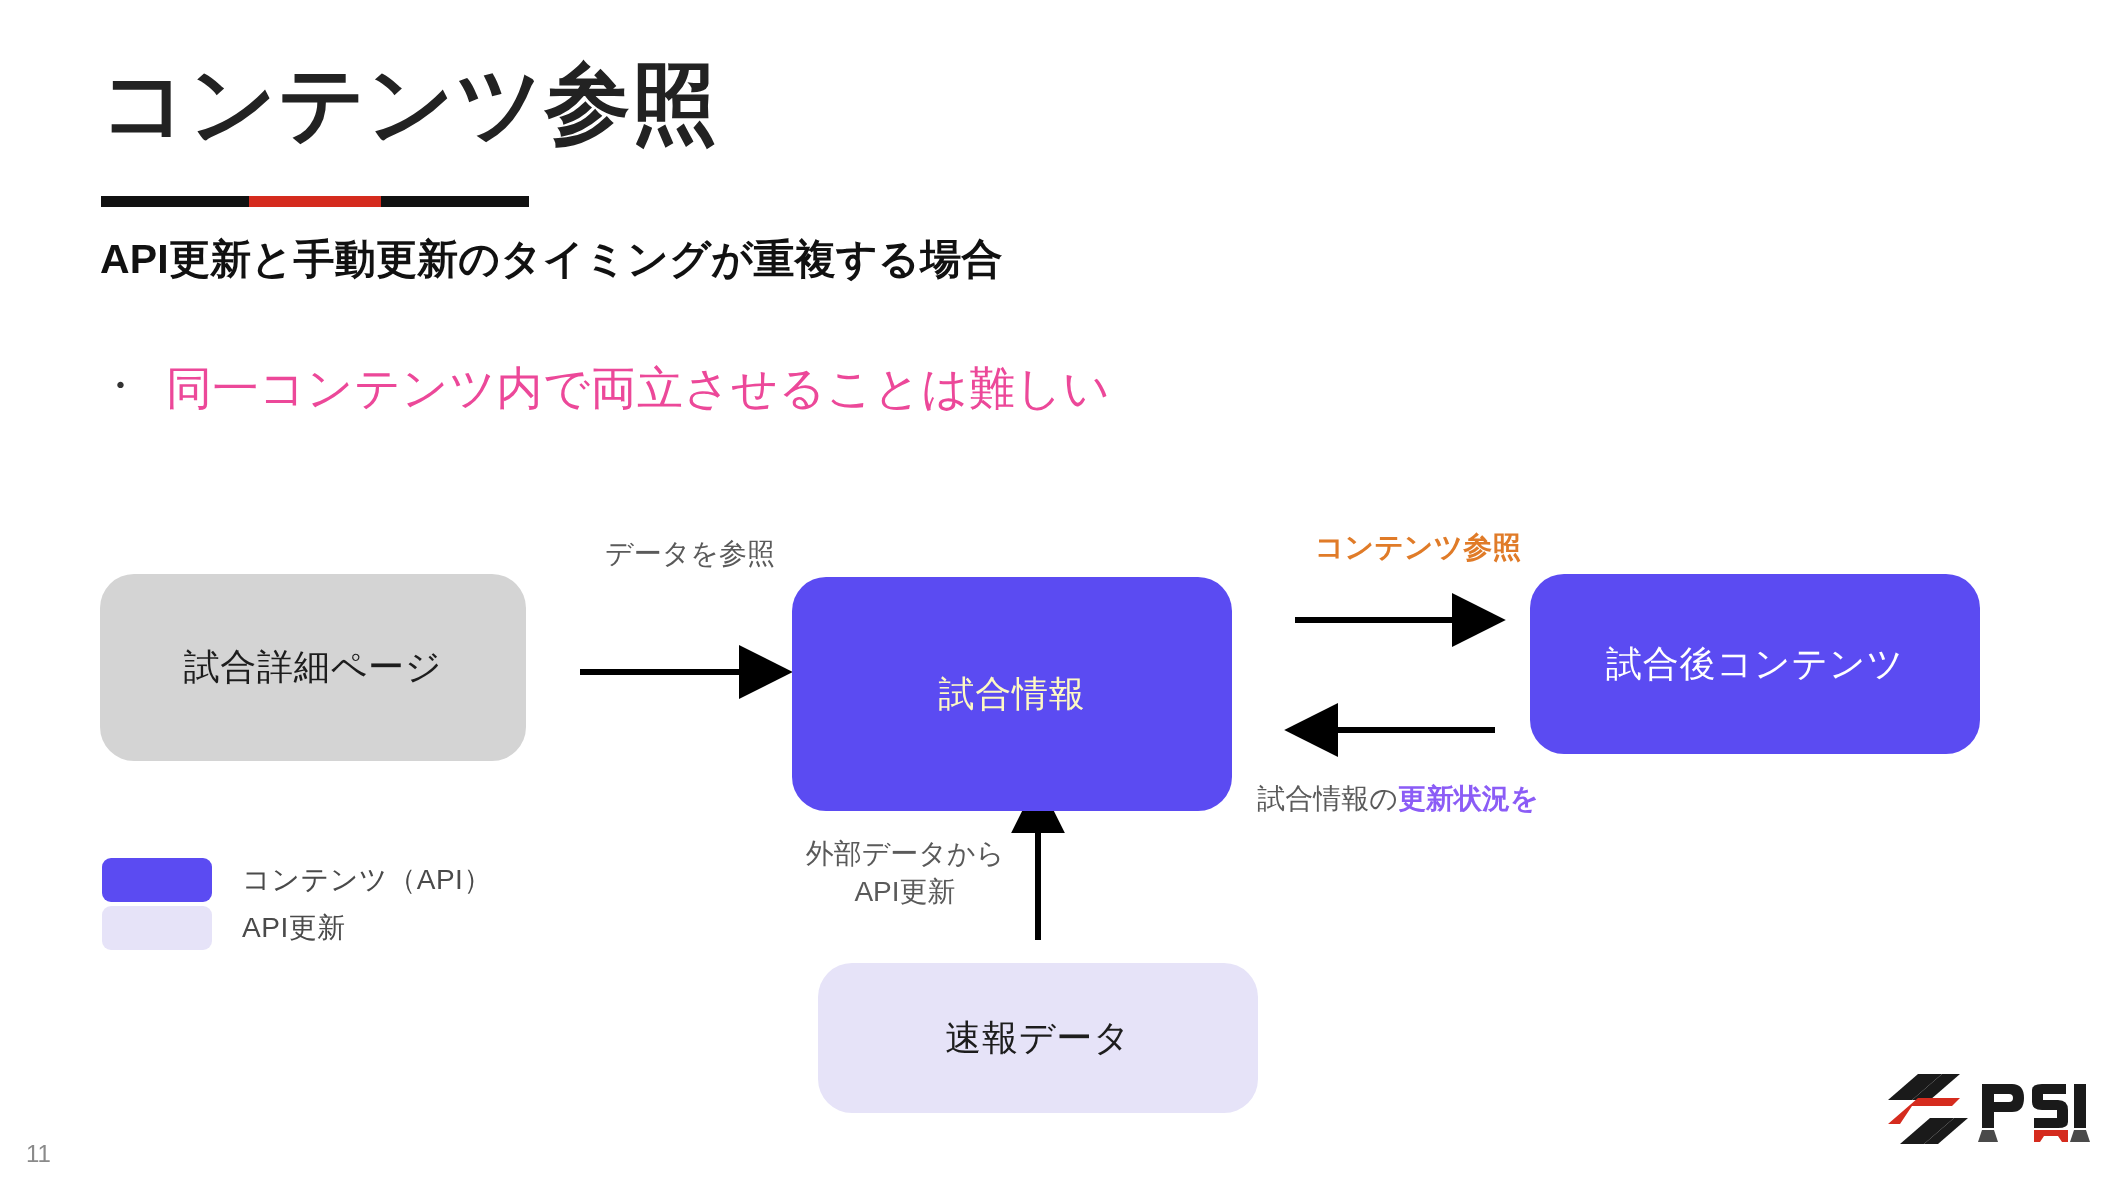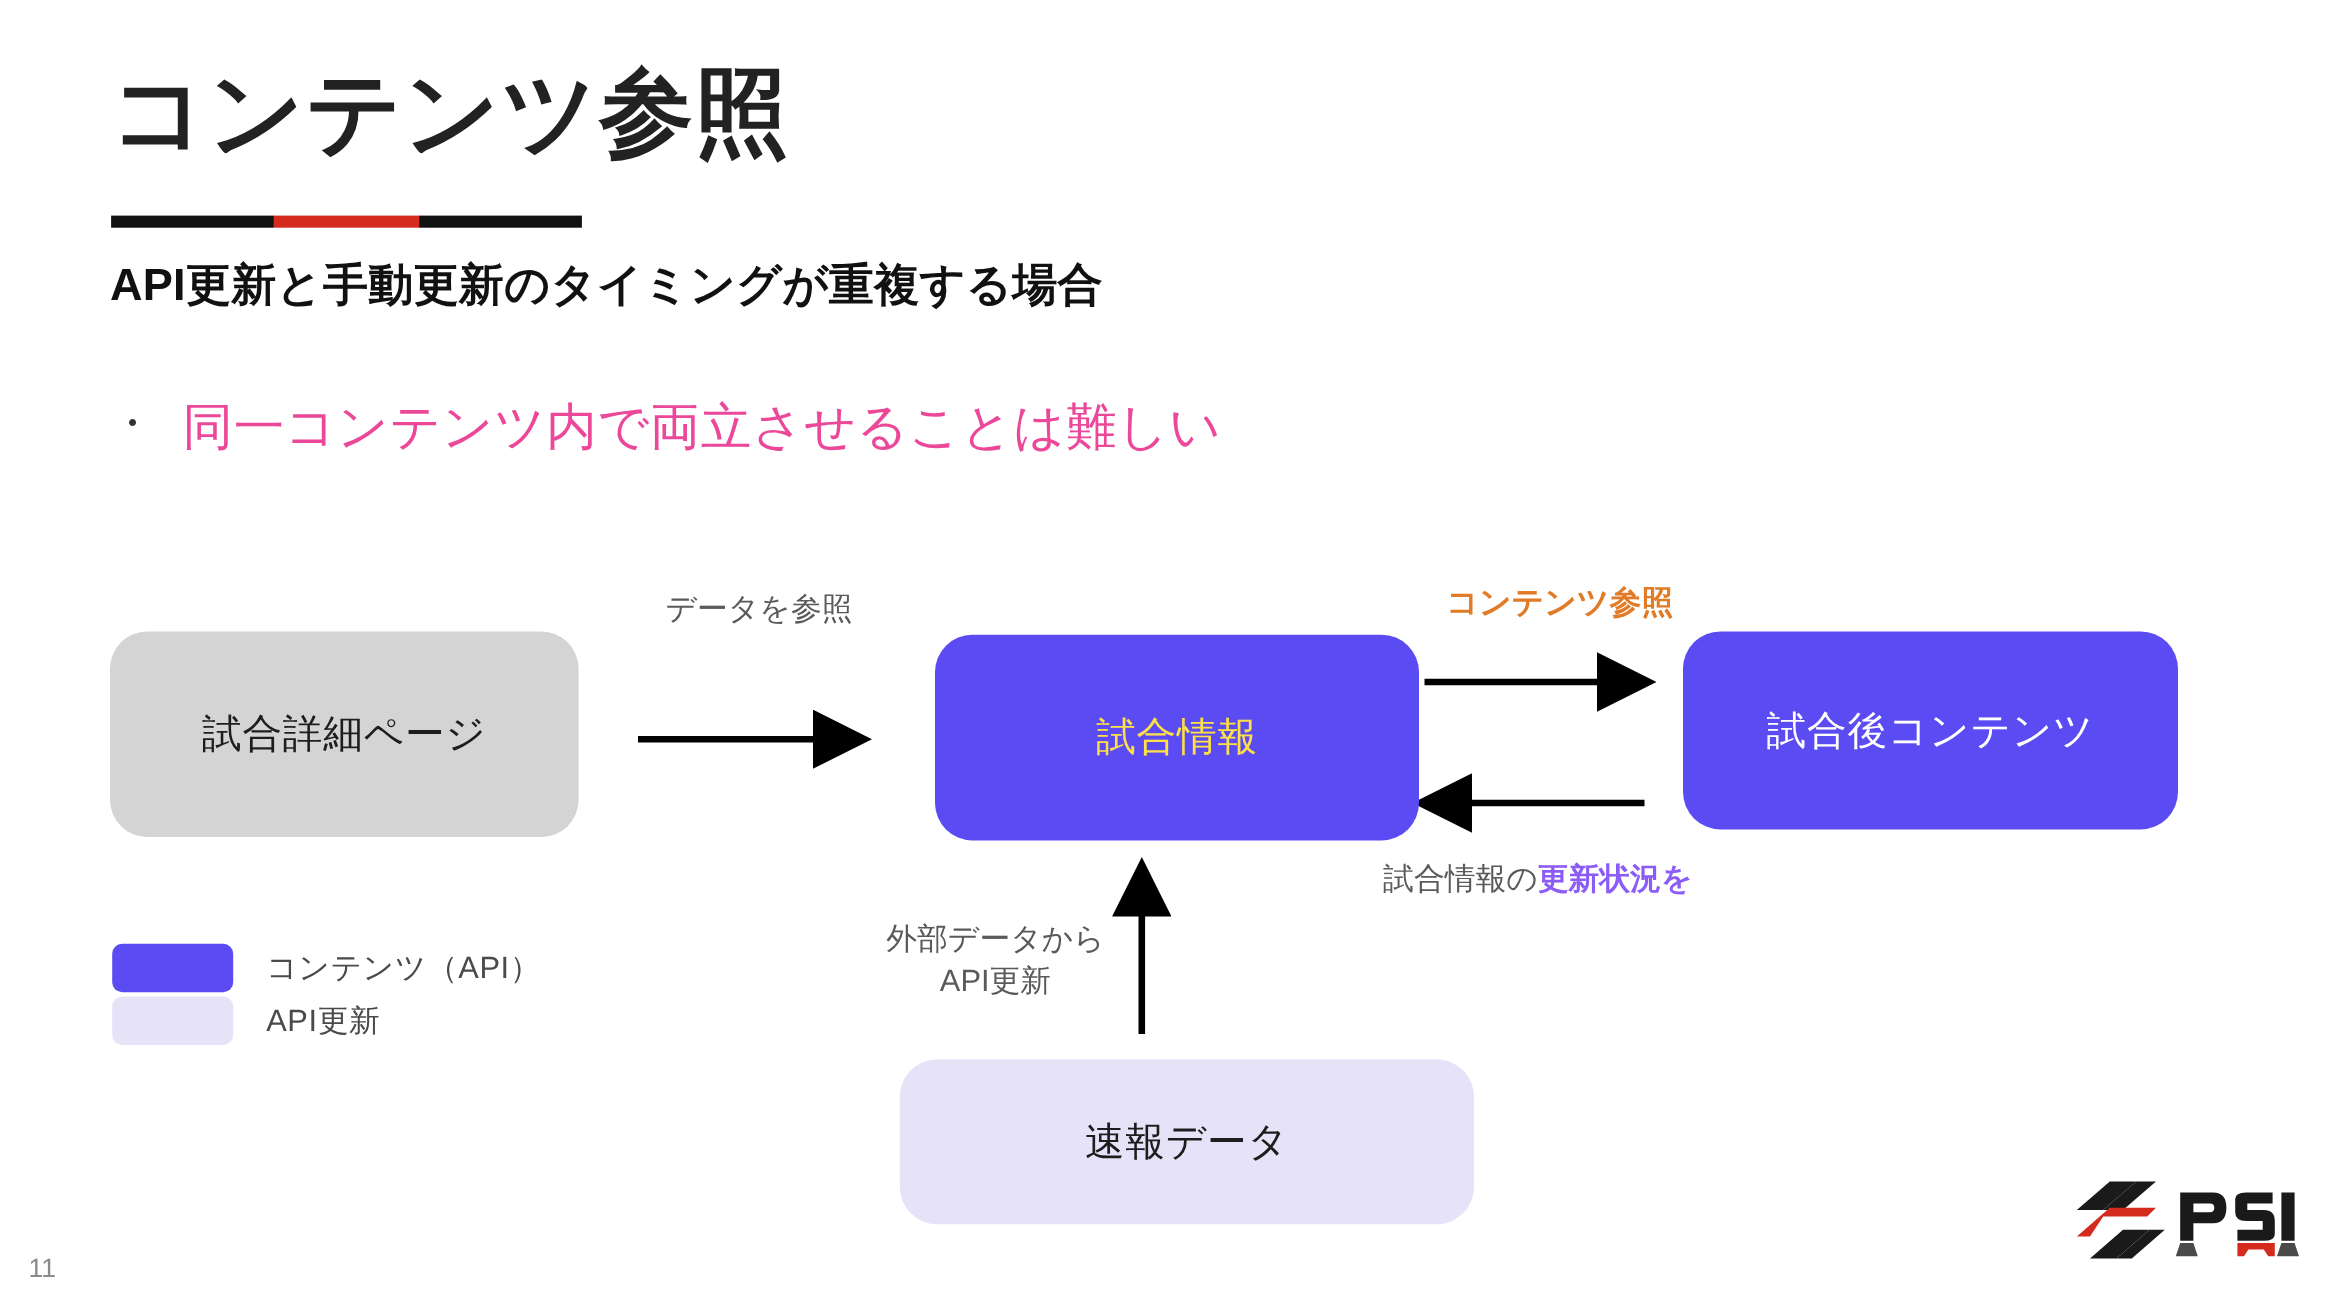--- a/index.html
+++ b/index.html
@@ -88,29 +88,29 @@
     border-radius: 34px;
     text-align: center;
     font-size: 36px;
     letter-spacing: 0.02em;
   }
   .node-view {
     left: 100px;  top: 574px;  width: 426px;  height: 187px;
     background: #D4D4D4; color: #1d1d1d;
   }
   .node-api-mid {
-    left: 850px;  top: 577px;  width: 440px;  height: 187px;
-    background: #5B4BF2; color: #fde047;
+    left: 792px;  top: 577px;  width: 440px;  height: 234px;
+    background: #5B4BF2; color: #fef9c3;
   }
   .node-api-right {
     left: 1530px; top: 574px;  width: 450px;  height: 180px;
     background: #5B4BF2; color: #ffffff;
   }
   .node-update {
-    left: 818px;  top: 963px;  width: 522px;  height: 150px;
+    left: 818px;  top: 963px;  width: 440px;  height: 150px;
     background: #E6E3F8; color: #1d1d1d;
   }
 
   
   #arrows {
     position: absolute;
     left: 0; top: 0;
     width: 2118px; height: 1190px;
     pointer-events: none;
   }

